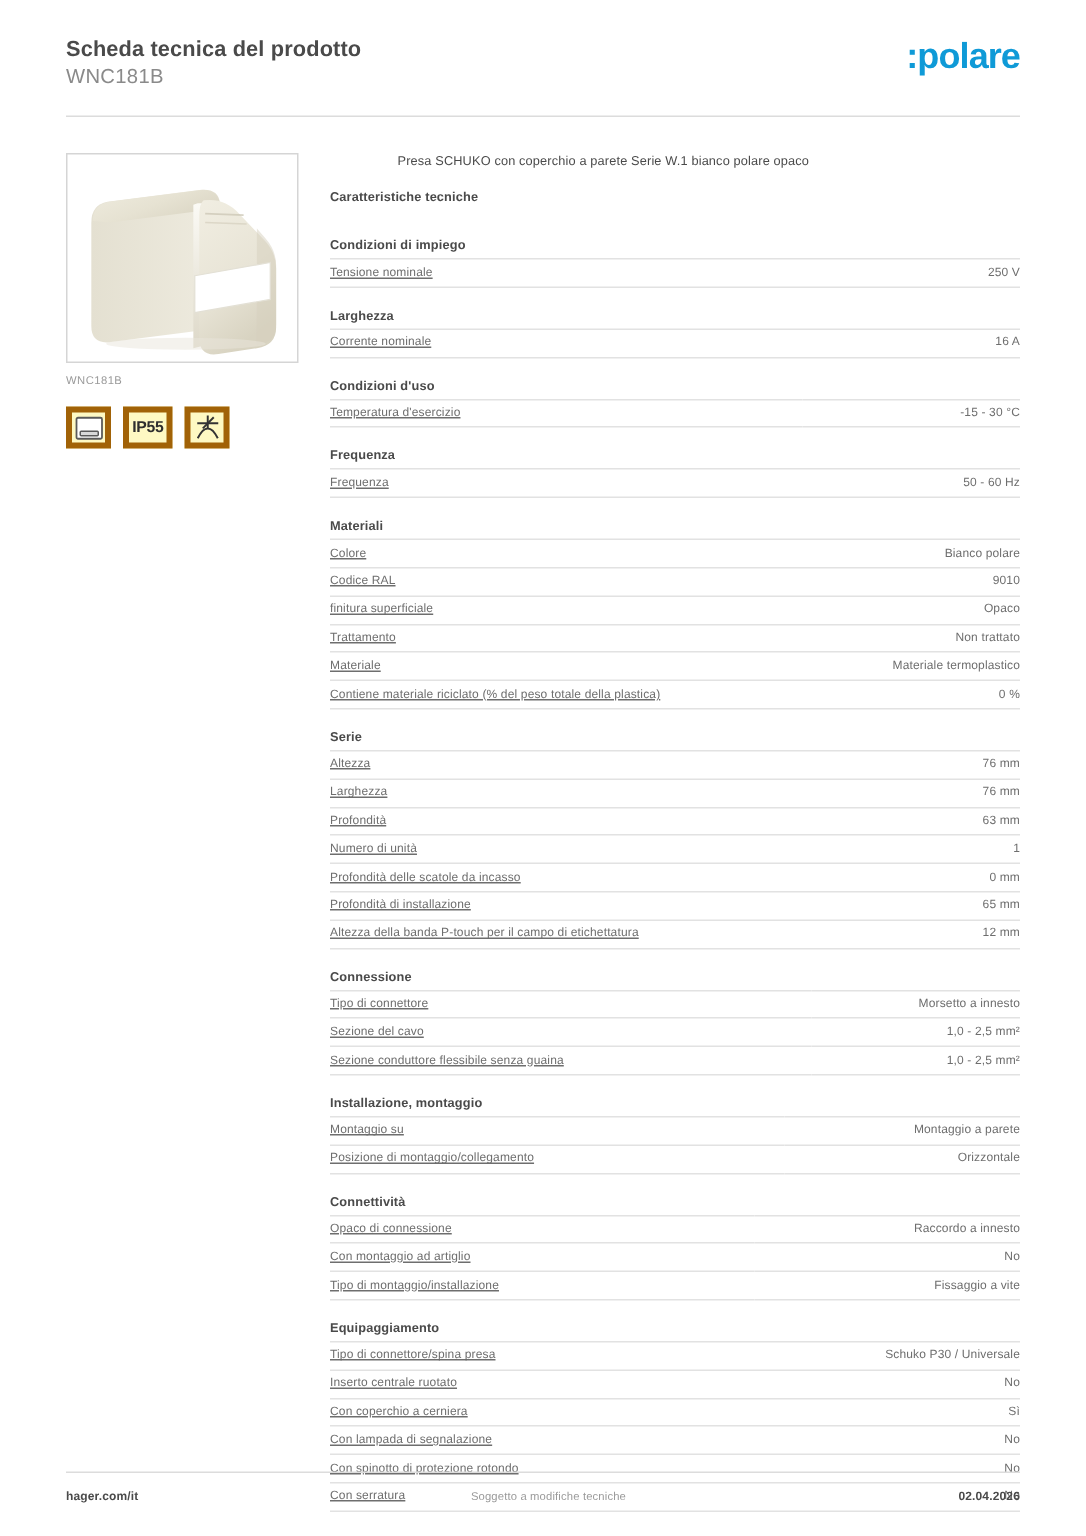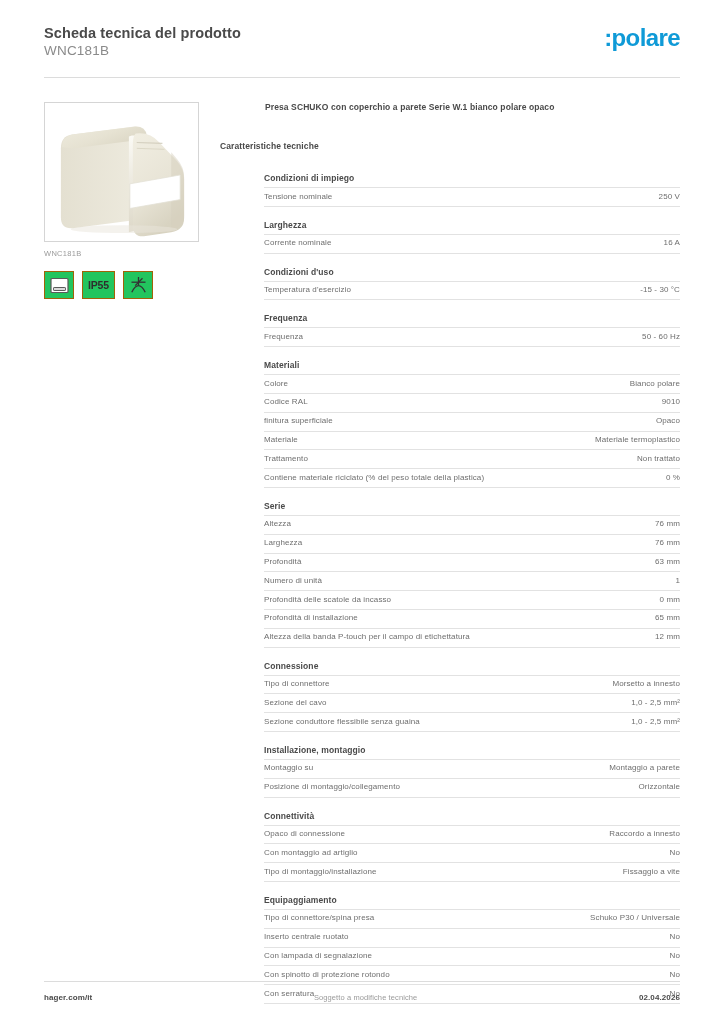--- a/index.html
+++ b/index.html
@@ -51,51 +51,51 @@
     position: relative; overflow: hidden;
   }
   .prod-svg { display: block; width: 100%; height: 100%; }
   .product-caption {
     font-size: 7.5px; color: #9a9a9a; margin-top: 7px; letter-spacing: .3px;
   }
 
   
   .badges { display: flex; gap: 8px; margin-top: 13px; }
   .badge {
-    width: 30px; height: 28px; border: 1px solid #a16207;
+    width: 30px; height: 28px; border: 4px solid #a16207;
     display: flex; align-items: center; justify-content: center;
-    background: #22c55e;
+    background: #fef9c3;
   }
   .badge.wide { width: 33px; }
   .badge-text {
     font-size: 10.5px; font-weight: bold; color: #2e2e2e; letter-spacing: -.2px;
   }
 
   
   .intro {
-    font-size: 8.5px; font-weight: bold; color: #4a4a4a;
-    letter-spacing: .1px; margin-bottom: 29px; padding-left: 45px;
+    font-size: 8.5px; font-weight: normal; color: #4a4a4a;
+    letter-spacing: .1px; margin-bottom: 14px; padding-left: 45px;
   }
   .section-title-main {
     font-size: 8.5px; font-weight: bold; color: #4a4a4a;
     margin-bottom: 22px; letter-spacing: .1px;
   }
-  .group { margin-bottom: 13px; margin-left: 44px; }
+  .group { margin-bottom: 13px; }
   .group-head {
     font-size: 8.5px; font-weight: bold; color: #4a4a4a;
     padding-bottom: 4px; letter-spacing: .1px;
   }
   table.spec { width: 100%; border-collapse: collapse; }
   table.spec tr { border-top: 1px solid #e2e2e2; }
   table.spec tr:last-child { border-bottom: 1px solid #e2e2e2; }
   table.spec td {
     font-size: 8px; color: #6e6e6e; padding: 3.5px 0 3.5px 0;
     vertical-align: top; letter-spacing: .1px; line-height: 1.35;
   }
-  table.spec td.k { text-align: left; }
+  table.spec td.k { text-align: left; text-decoration: underline; }
   table.spec td.v { text-align: right; white-space: pre-line; }
 
   
   .footer {
     position: absolute; left: 44px; right: 44px; bottom: 22px;
   }
   .footer-rule { border-top: 1px solid #dcdcdc; }
   .footer-row {
     display: flex; align-items: center; justify-content: space-between;
     padding-top: 11px;
@@ -244,28 +244,28 @@
                 </tr>
                 <tr>
                   <td class="k">Codice RAL</td>
                   <td class="v">9010</td>
                 </tr>
                 <tr>
                   <td class="k">finitura superficiale</td>
                   <td class="v">Opaco</td>
                 </tr>
                 <tr>
+                  <td class="k">Trattamento</td>
+                  <td class="v">Non trattato</td>
+                </tr>
+                <tr>
                   <td class="k">Materiale</td>
                   <td class="v">Materiale termoplastico</td>
                 </tr>
                 <tr>
-                  <td class="k">Trattamento</td>
-                  <td class="v">Non trattato</td>
-                </tr>
-                <tr>
                   <td class="k">Contiene materiale riciclato (% del peso totale della plastica)</td>
                   <td class="v">0 %</td>
                 </tr>
               </tbody>
             </table>
           </div>
           <div class="group">
             <div class="group-head">Serie</div>
             <table class="spec">
               <tbody>
@@ -357,20 +357,24 @@
             <div class="group-head">Equipaggiamento</div>
             <table class="spec">
               <tbody>
                 <tr>
                   <td class="k">Tipo di connettore/spina presa</td>
                   <td class="v">Schuko P30 / Universale</td>
                 </tr>
                 <tr>
                   <td class="k">Inserto centrale ruotato</td>
                   <td class="v">No</td>
+                </tr>
+                <tr>
+                  <td class="k">Con coperchio a cerniera</td>
+                  <td class="v">Sì</td>
                 </tr>
                 <tr>
                   <td class="k">Con lampada di segnalazione</td>
                   <td class="v">No</td>
                 </tr>
                 <tr>
                   <td class="k">Con spinotto di protezione rotondo</td>
                   <td class="v">No</td>
                 </tr>
                 <tr>

